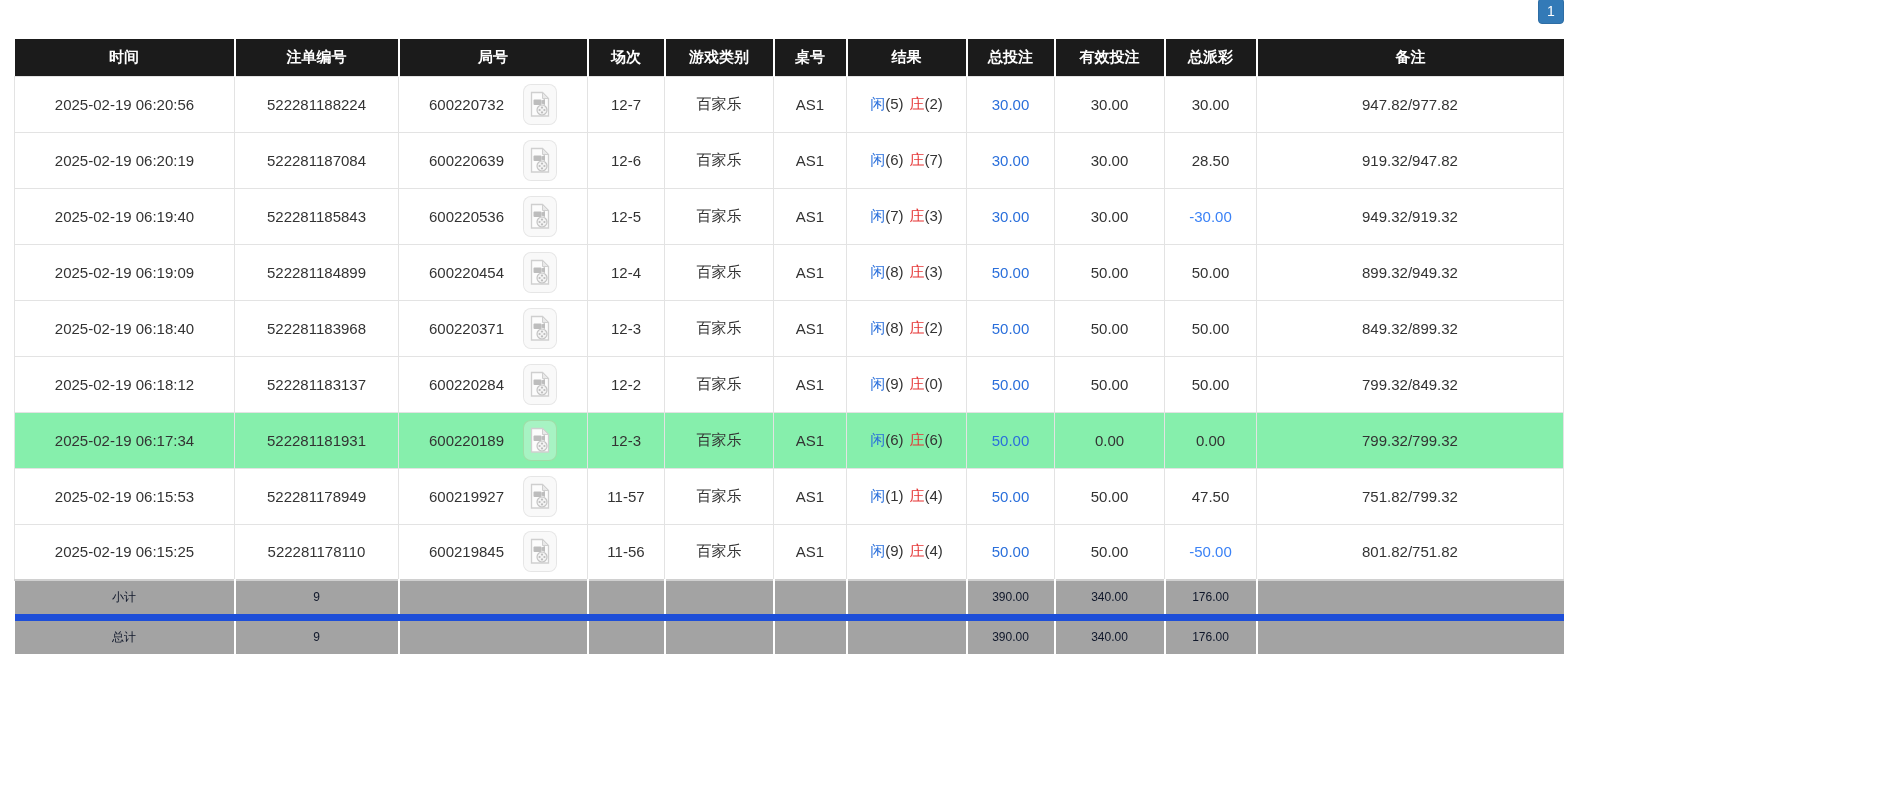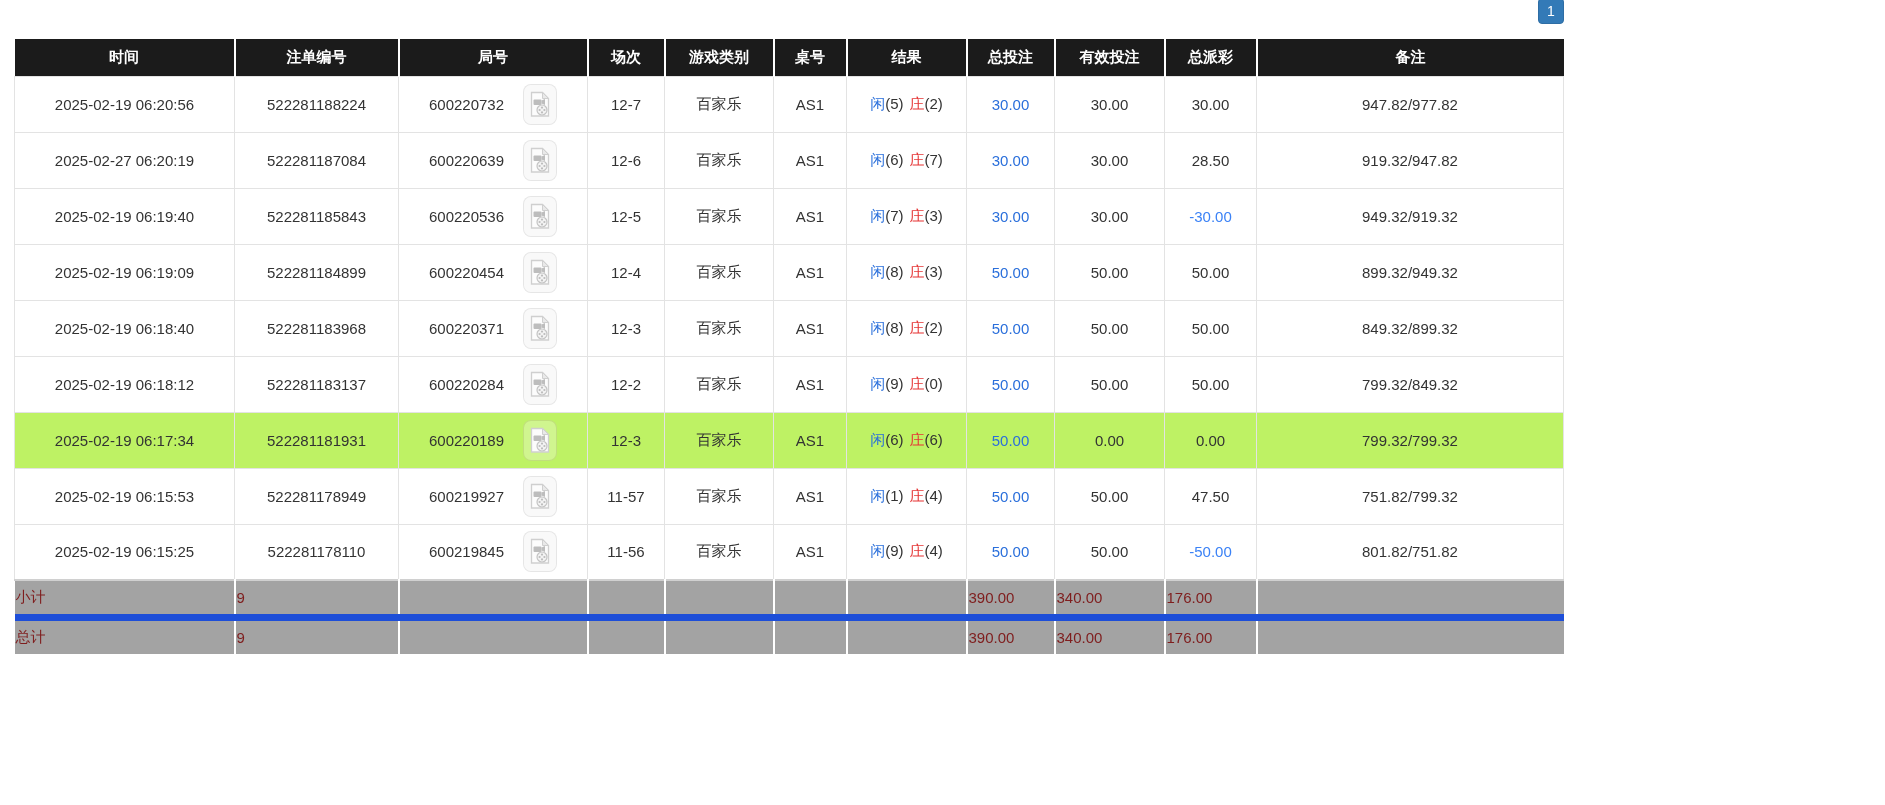--- a/index.html
+++ b/index.html
@@ -22,39 +22,39 @@
     background:#1b1b1b; color:#fff; font-weight:bold;
     height:37px; text-align:center; vertical-align:middle;
     border-right:2px solid #fff; font-size:15px;
   }
   thead th:last-child { border-right:none; }
 
   tbody td {
     background:#fff; border:1px solid #e3e3e3;
     height:56px; text-align:center; vertical-align:middle;
   }
-  tr.highlighted td { background:#bef264; }
+  tr.highlighted td { background:#86efac; }
 
   .round-wrap { display:flex; align-items:center; justify-content:center; gap:19px; }
   .video-btn {
     width:34px; height:41px; border-radius:8px;
     background:rgba(0,0,0,0.025); border:1px solid rgba(0,0,0,0.08);
     display:inline-flex; align-items:center; justify-content:center; cursor:pointer; padding:0;
   }
   tr.highlighted .video-btn { background:rgba(255,255,255,0.28); border-color:rgba(120,120,40,0.18); }
 
   .amount-blue { color:#2a6fdb; }
   .payout.negative { color:#3b82f6; }
   .res-player { color:#2a6fdb; }
   .res-banker { color:#e53535; margin-left:6px; }
 
   tfoot td {
-    background:#a3a3a3; color:#7f1d1d; height:37px;
-    vertical-align:middle;
-    border-right:2px solid #fff; font-size:15px;
+    background:#a3a3a3; color:#0f172a; height:37px;
+    text-align:center; vertical-align:middle;
+    border-right:2px solid #fff; font-size:12px;
   }
   tfoot td:last-child { border-right:none; }
   tfoot tr:first-child td { border-top:2px solid #d0d0d0; }
   tfoot tr.total td { border-top:7px solid #1d4ed8; }
 </style>
 </head>
 <body>
 
 <div class="page">
 
@@ -120,21 +120,21 @@
       <td>AS1</td>
       <td>
         <span class="res-player">闲</span><span>(5)</span><span class="res-banker">庄</span><span>(2)</span>
       </td>
       <td class="amount-blue">30.00</td>
       <td>30.00</td>
       <td class="payout">30.00</td>
       <td>947.82/977.82</td>
     </tr>
         <tr>
-      <td>2025-02-27 06:20:19</td>
+      <td>2025-02-19 06:20:19</td>
       <td>522281187084</td>
       <td>
         <div class="round-wrap">
           <span>600220639</span>
           <button class="video-btn" type="button">
             <span style="display:inline-flex;">
               <svg width="22" height="27" viewBox="0 0 22 27">
                 <path d="M2.5 1.5 h11 l6 6 v17.5 h-17 z" fill="#fcfcfc" stroke="#cfcfcf" stroke-width="1.3"></path>
                 <path d="M13.5 1.5 v6 h6 z" fill="#e9e9e9" stroke="#cfcfcf" stroke-width="1"></path>
                 <rect x="4.5" y="8.5" width="8" height="5.5" rx="1" fill="#bdbdbd"></rect>

